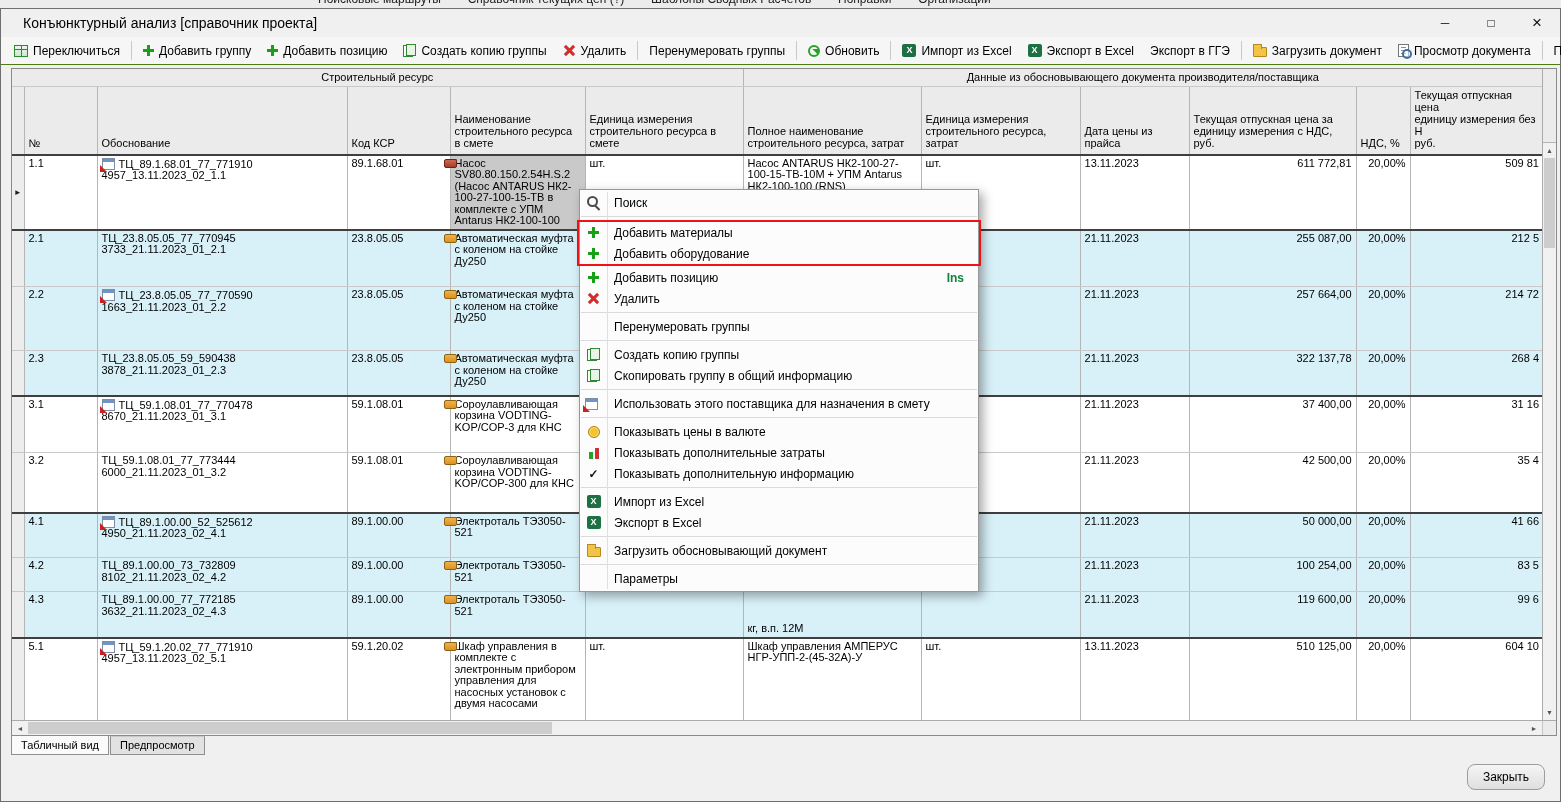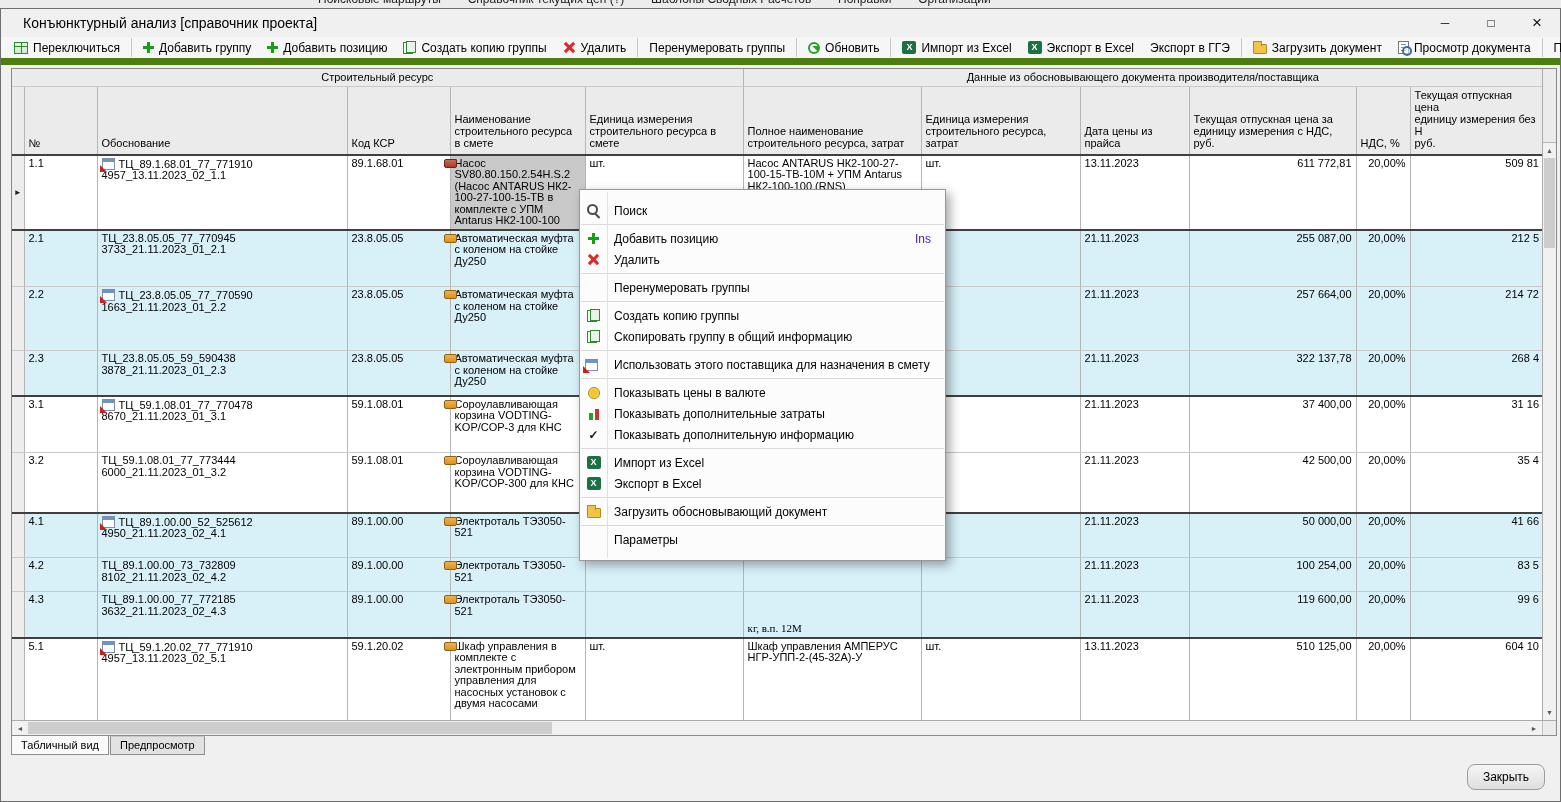--- a/index.html
+++ b/index.html
@@ -6,21 +6,21 @@
 html,body{width:1561px;height:802px;overflow:hidden;}
 body{font-family:"Liberation Sans",sans-serif;background:#ececec;position:relative;font-size:12px;color:#000;}
 .bg-strip{position:absolute;left:0;top:0;width:100%;height:8px;overflow:hidden;background:#ececec;}
 .bg-strip>span{position:absolute;left:318px;top:-8px;white-space:pre;font-size:12px;color:#222;}
 .window{position:absolute;left:0;top:8px;width:1561px;height:794px;background:#f0f0f0;border:1px solid #6e6e6e;display:flex;flex-direction:column;}
 .titlebar{height:28px;flex:none;display:flex;align-items:center;}
 .title{padding-left:22px;font-size:14px;}
 .win-controls{margin-left:auto;display:flex;height:100%;}
 .win-btn{width:46px;height:100%;display:flex;align-items:center;justify-content:center;font-size:12px;color:#111;background:none;border:none;font-family:inherit;}
 .win-btn.close span{font-size:17px;}
-.toolbar{height:28px;flex:none;background:#f6f6f6;border-bottom:7px solid #4d7c0f;display:flex;align-items:center;padding:0 5px;}
+.toolbar{height:28px;flex:none;background:#f6f6f6;border-bottom:1px solid #4d7c0f;display:flex;align-items:center;padding:0 5px;}
 .tb-btn{display:flex;align-items:center;gap:5px;padding:3px 7px;background:none;border:1px solid transparent;font-family:inherit;font-size:12px;white-space:nowrap;color:#000;}
 .tb-sep{width:1px;height:19px;background:#c9c9c9;margin:0 3px;flex:none;}
 .tb-spacer{flex:1;}
 .content{flex:1;position:relative;}
 .table-outer{position:absolute;left:10px;top:3px;right:3px;bottom:0;border:1px solid #8a8a8a;background:#fff;display:flex;flex-direction:column;overflow:hidden;}
 .grid-zone{flex:1;display:flex;overflow:hidden;}
 .grid-main{flex:1;overflow:hidden;}
 table{width:100%;border-collapse:collapse;table-layout:fixed;}
 th,td{border-right:1px solid #b5b5b5;border-bottom:1px solid #c9c9c9;font-size:11px;font-weight:normal;}
 th:last-child,td:last-child{border-right:none;}
@@ -31,21 +31,21 @@
 tr{background:#fff;}
 tr.cy{background:#d8f0f8;}
 tr.b{font-weight:bold;}
 tr.gs td{border-top:2px solid #3f3f3f;}
 td.ind{background:#ededed;text-align:center;vertical-align:middle;padding:0;}
 td.ind .cur{font-size:8px;color:#222;}
 td.sel{background:#c9c9c9;}
 td.ar{text-align:right;}
 td.c-clip{overflow:hidden;white-space:nowrap;padding-right:3px;}
 td.c-naim,td.c-full{overflow-wrap:break-word;word-break:break-word;}
-td.vb{vertical-align:bottom;font-family:Liberation Serif, serif;}
+td.vb{vertical-align:bottom;}
 td.c-kod{position:relative;}
 
 .ic{display:inline-block;flex:none;position:relative;}
 .ic-plus{width:11px;height:11px;}
 .ic-plus::before{content:"";position:absolute;left:4px;top:0;width:3px;height:11px;background:#17a017;}
 .ic-plus::after{content:"";position:absolute;left:0;top:4px;width:11px;height:3px;background:#17a017;}
 .ic-delete{width:13px;height:13px;}
 .ic-delete::before,.ic-delete::after{content:"";position:absolute;left:5px;top:0;width:3px;height:13px;background:#d22d2d;}
 .ic-delete::before{transform:rotate(45deg);}
 .ic-delete::after{transform:rotate(-45deg);}
@@ -70,26 +70,26 @@
 .ic-assigned-marker::before{content:"";position:absolute;left:0;right:0;top:0;height:3px;background:#6f94c8;}
 .ic-assigned-marker::after{content:"";position:absolute;left:-3px;bottom:-3px;width:0;height:0;border-left:7px solid #cc2020;border-top:7px solid transparent;}
 .ic-resource{position:absolute;right:-7px;top:3px;width:13px;height:9px;background:linear-gradient(#f2b149,#d9922a);border:1px solid #8f6210;border-radius:2px;z-index:3;}
 .ic-resource.equipment{background:linear-gradient(#c96a52,#a33d2b);border-color:#6e2417;}
 .ic-currency{width:12px;height:12px;border-radius:50%;background:#f4c430;border:1px solid #a8821a;box-shadow:inset 0 0 0 1px #ffe07a;}
 .ic-costs{width:12px;height:12px;}
 .ic-costs::before{content:"";position:absolute;left:1px;bottom:0;width:4px;height:7px;background:#2aa02a;}
 .ic-costs::after{content:"";position:absolute;right:1px;bottom:0;width:4px;height:11px;background:#cc3333;}
 .ic-check{font-size:12px;font-weight:bold;color:#111;line-height:1;}
 
-.ctx{position:absolute;left:578px;top:180px;width:367px;background:#fcfcfc;border:1px solid #989898;box-shadow:4px 4px 10px rgba(0,0,0,.35);padding:10px 0;z-index:40;font-size:12px;}
+.ctx{position:absolute;left:578px;top:180px;width:400px;background:#fcfcfc;border:1px solid #989898;box-shadow:4px 4px 10px rgba(0,0,0,.35);padding:2px 0;z-index:40;font-size:12px;}
 .ctx::before{content:"";position:absolute;left:27px;top:2px;bottom:2px;width:1px;background:#e0e0e0;}
 .mi{height:21px;display:flex;align-items:center;position:relative;z-index:1;}
 .mi .ico{width:27px;display:flex;align-items:center;justify-content:center;flex:none;}
 .mi .lbl{padding-left:7px;white-space:nowrap;}
-.mi .sc{margin-left:auto;padding-right:14px;color:#4c1d95;}
+.mi .sc{margin-left:auto;padding-right:14px;color:#15803d;font-weight:bold;}
 .msep{height:1px;background:#dadada;margin:3px 1px;}
 .hl{border:2px solid #ef1414;margin:1px -3px;padding:0 1px;position:relative;z-index:2;}
 
 .vscroll{width:14px;flex:none;display:flex;flex-direction:column;background:#f1f1f1;border-left:1px solid #ababab;}
 .vfill{height:74px;flex:none;background:#ebebeb;border-bottom:1px solid #b5b5b5;}
 .sbtn{flex:none;display:flex;align-items:center;justify-content:center;font-size:7px;color:#555;background:#f1f1f1;border:none;font-family:inherit;}
 .vscroll .sbtn{height:15px;width:100%;}
 .vtrack{flex:1;position:relative;}
 .vthumb{position:absolute;left:1px;right:1px;top:0;height:90px;background:#cdcdcd;}
 .hscroll{height:15px;flex:none;display:flex;background:#f1f1f1;border-top:1px solid #ababab;}
@@ -408,20 +408,34 @@
   </div>
 
   <div class="ctx">
       <div class="mi">
         <span class="ico">
           <span class="ic ic-search"></span>
         </span>
         <span class="lbl">Поиск</span>
       </div>
       <div class="msep"></div>
+      <div class="hl">
+        <div class="mi">
+          <span class="ico">
+            <span class="ic ic-plus"></span>
+          </span>
+          <span class="lbl">Добавить материалы</span>
+        </div>
+        <div class="mi">
+          <span class="ico">
+            <span class="ic ic-plus"></span>
+          </span>
+          <span class="lbl">Добавить оборудование</span>
+        </div>
+      </div>
       <div class="mi">
         <span class="ico">
           <span class="ic ic-plus"></span>
         </span>
         <span class="lbl">Добавить позицию</span>
         <span class="sc">Ins</span>
       </div>
       <div class="mi">
         <span class="ico">
           <span class="ic ic-delete"></span>

